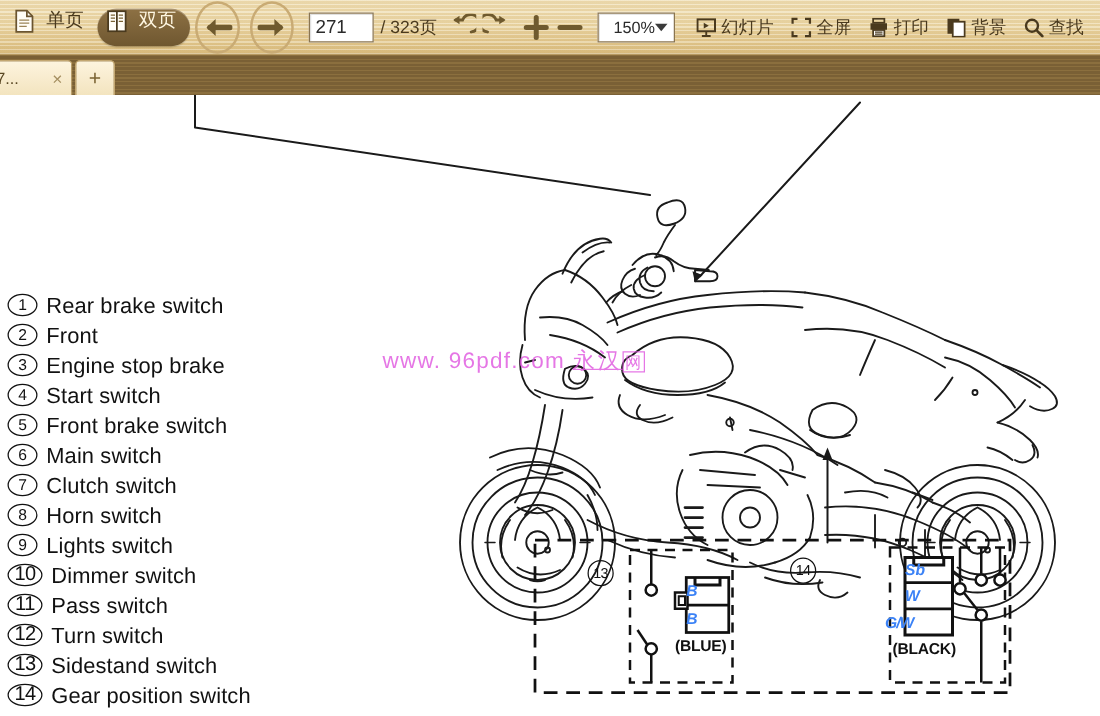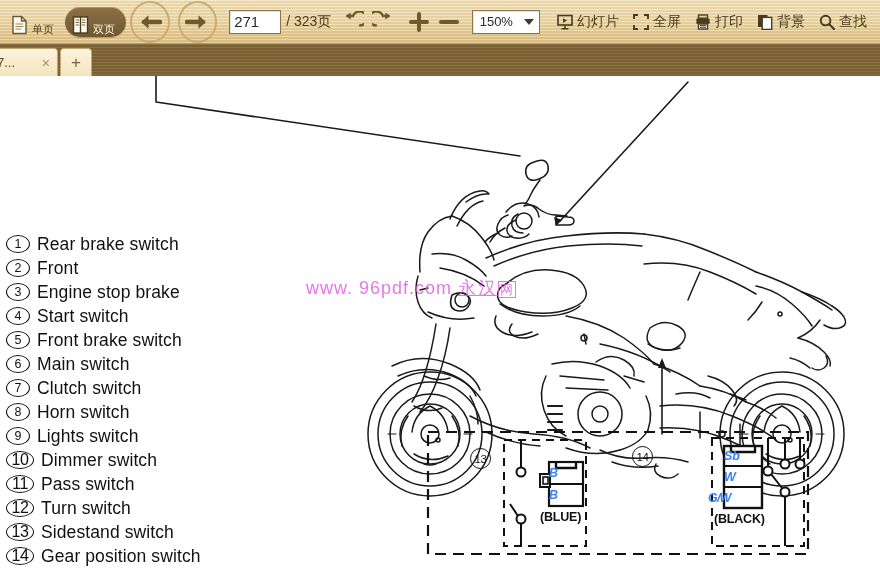--- a/index.html
+++ b/index.html
@@ -21,23 +21,23 @@
       linear-gradient(180deg,#f0dfb4 0%, #ecd8a6 45%, #e3c98f 75%, #dcbf80 100%);
     border-bottom:1px solid #b79a62;
     display:flex;align-items:center;
     box-sizing:border-box;
     padding:0 6px 0 4px;
   }
   .tb-group{display:flex;align-items:center;}
 
   
   .pill{
-    display:flex;align-items:flex-end;gap:4px;
+    display:flex;align-items:flex-start;gap:9px;
     height:30px;padding:0 11px 0 7px;border-radius:16px;
-    font-size:11px;color:#4a3a1e;cursor:default;white-space:nowrap;
+    font-size:15px;color:#4a3a1e;cursor:default;white-space:nowrap;
   }
   .pill.active{
     background:linear-gradient(180deg,#8d7144,#6f5730);
     color:#fff7e2;
     box-shadow:inset 0 1px 0 rgba(255,255,255,.25), 0 1px 1px rgba(0,0,0,.18);
   }
   .pill .glyph{display:block;}
 
   
   .navbtn{
@@ -68,21 +68,21 @@
     width:30px;height:32px;display:flex;align-items:center;justify-content:center;
     cursor:default;margin:0 1px;
   }
   .iconbtn svg{display:block;}
 
   
   .zoomsel{
     margin-left:8px;width:72px;height:24px;
     background:#fff;border:1px solid #8a7550;
     box-shadow:inset 1px 1px 0 rgba(0,0,0,.10);
-    display:flex;align-items:center;justify-content:space-between;
+    display:flex;align-items:center;justify-content:flex-end;
     padding:0 5px 0 7px;box-sizing:border-box;
     font-size:13px;color:#2b2b2b;
   }
   .caret{width:0;height:0;border-left:5px solid transparent;border-right:5px solid transparent;border-top:6px solid #3b3b3b;}
 
   .tb-right{display:flex;align-items:center;margin-left:10px;}
   .tbitem{
     display:flex;align-items:center;gap:4px;
     font-size:14px;color:#4a3a1e;
     padding:8px 7px;height:32px;cursor:default;white-space:nowrap;justify-content:space-between;

